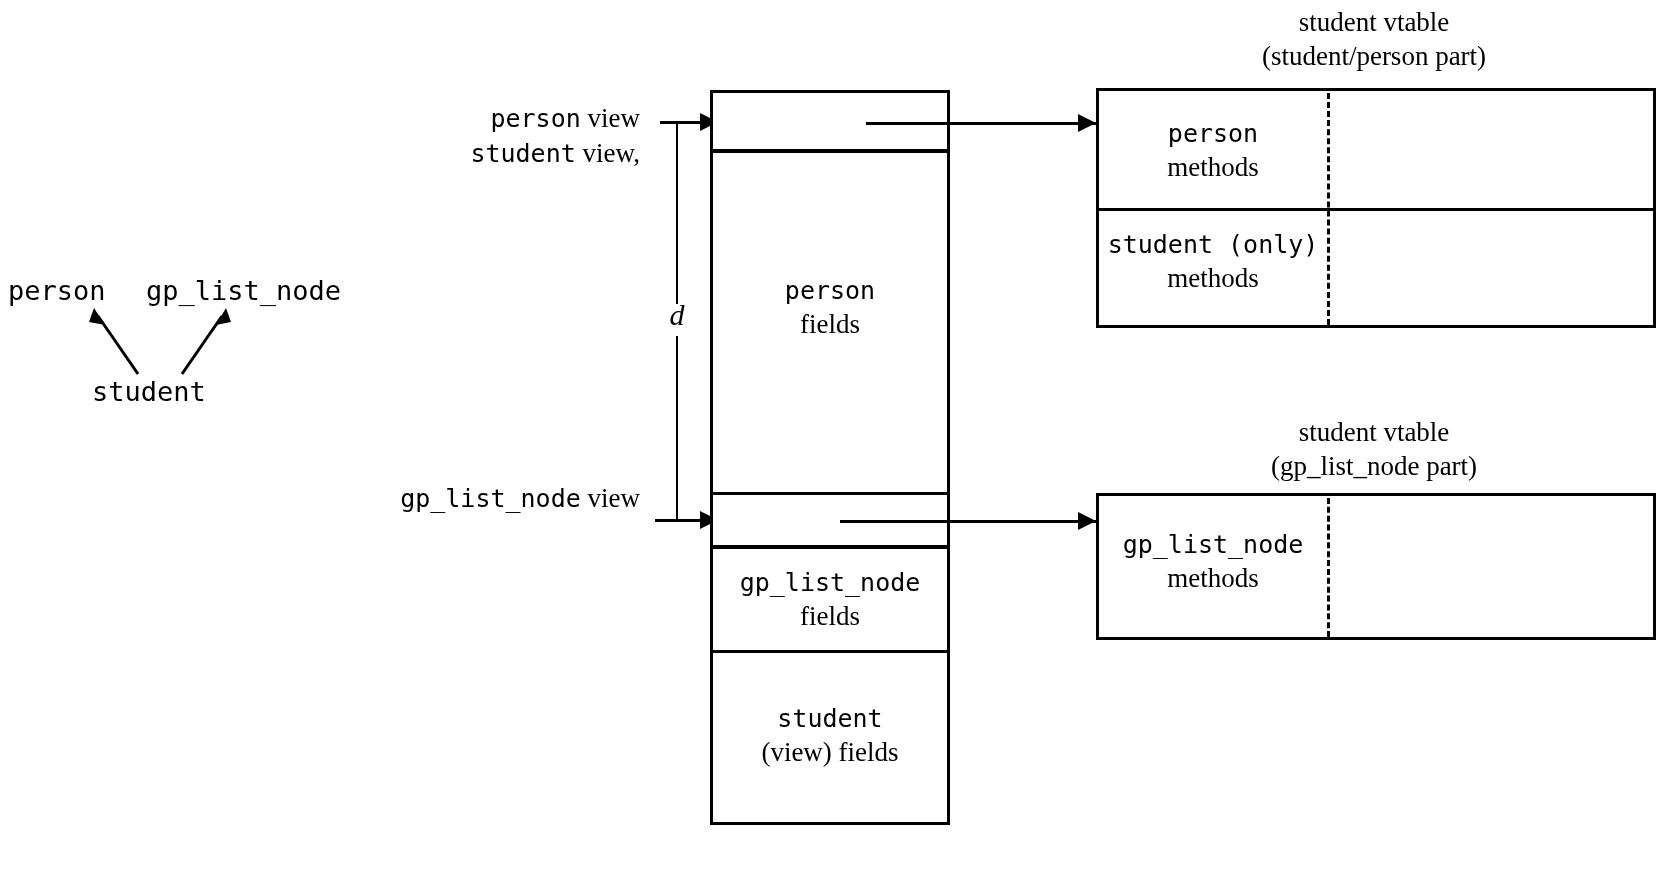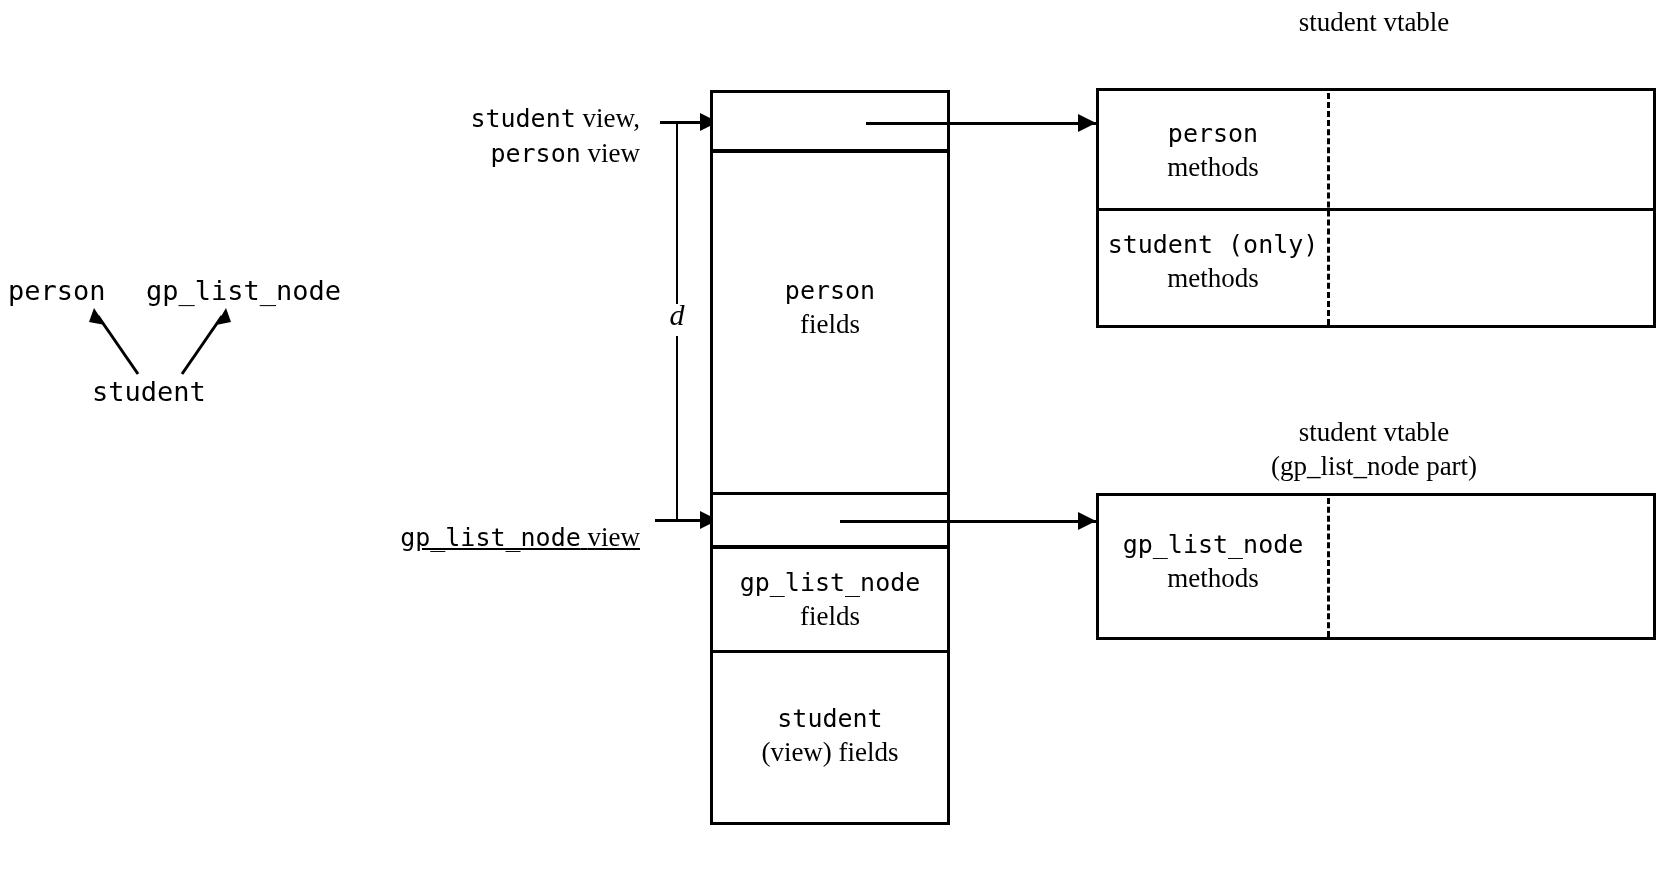--- a/index.html
+++ b/index.html
@@ -81,31 +81,31 @@
     <polygon points="14,8 25,25 9,22" fill="#000"></polygon>
   </svg>
 
   <svg class="abs" style="left:170px; top:300px;" width="70" height="80">
     <line x1="12" y1="74" x2="52" y2="16" stroke="#000" stroke-width="3"></line>
     <polygon points="56,8 46,25 61,22" fill="#000"></polygon>
   </svg>
 
   <div class="abs lbl rgt" style="left:300px; top:101px; width:340px;">
     <div>
+      <span class="mono">person</span><span class="serif">&nbsp;</span><span class="serif">view</span>
+    </div>
+    <div>
       <span class="mono">student</span><span class="serif">&nbsp;</span><span class="serif">view,</span>
-    </div>
-    <div>
-      <span class="mono">person</span><span class="serif">&nbsp;</span><span class="serif">view</span>
     </div>
   </div>
 
   <div class="abs hline" style="left:660px; top:121px; width:46px;"></div>
   <div class="abs arrow-r" style="left:700px; top:113px;"></div>
 
-  <div class="abs lbl rgt" style="left:240px; top:520px; width:400px;text-decoration:underline;">
+  <div class="abs lbl rgt" style="left:240px; top:481px; width:400px;">
     <div>
       <span class="mono">gp_list_node</span><span class="serif">&nbsp;</span><span class="serif">view</span>
     </div>
   </div>
 
   <div class="abs hline" style="left:655px; top:519px; width:51px;"></div>
   <div class="abs arrow-r" style="left:700px; top:511px;"></div>
 
   <div class="abs thin" style="left:676px; top:124px; width:2px; height:180px;"></div>
   <div class="abs thin" style="left:676px; top:336px; width:2px; height:184px;"></div>
@@ -151,20 +151,23 @@
     </div>
   </div>
 
   <div class="abs hline" style="left:866px; top:122px; width:230px;"></div>
   <div class="abs arrow-r" style="left:1078px; top:114px;"></div>
 
   <div class="abs hline" style="left:840px; top:520px; width:256px;"></div>
   <div class="abs arrow-r" style="left:1078px; top:512px;"></div>
 
   <div class="abs lbl ctr" style="left:1096px; top:5px; width:556px;">student vtable</div>
+  <div class="abs lbl ctr" style="left:1096px; top:39px; width:556px;">
+    <span class="serif">(student/person part)</span>
+  </div>
 
   <div class="abs box" style="left:1096px; top:88px; width:560px; height:240px;">
 
     <div class="abs hrule" style="left:0px; top:117px; width:554px; height:3px;"></div>
 
     <div class="abs vdash" style="left:228px; top:2px; height:232px;"></div>
 
     <div class="abs" style="left:0px; top:0px; width:228px; height:117px;">
       <div class="cell-text" style="top:25px;">
         <span class="mono" style="font-size:25px;">person</span>

